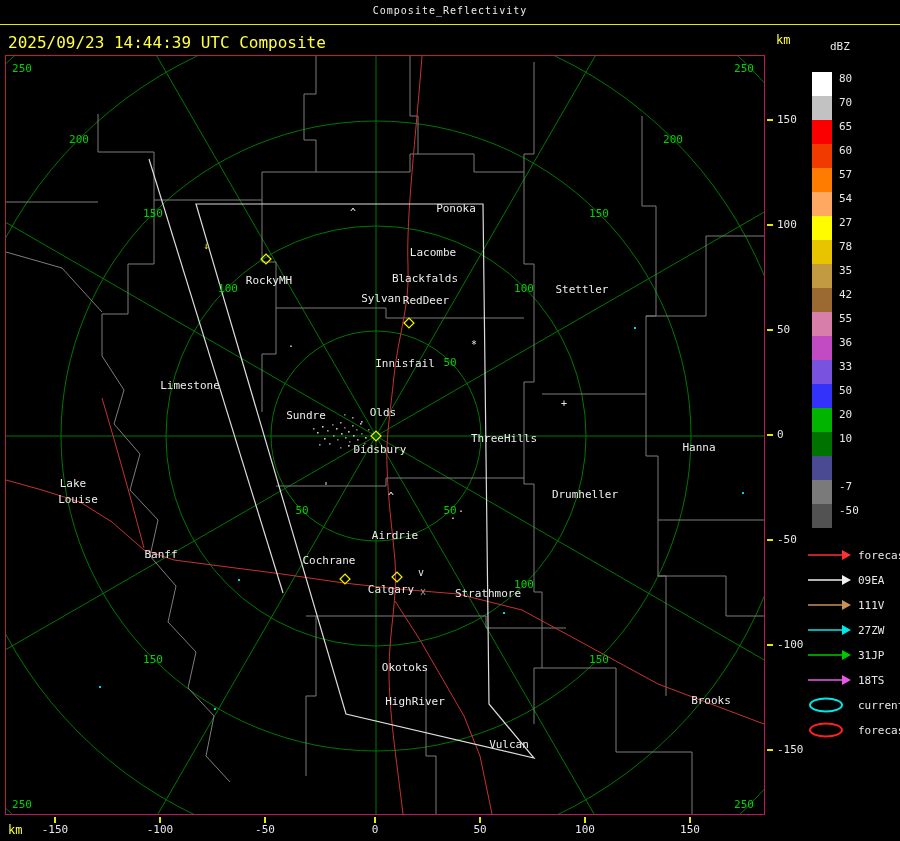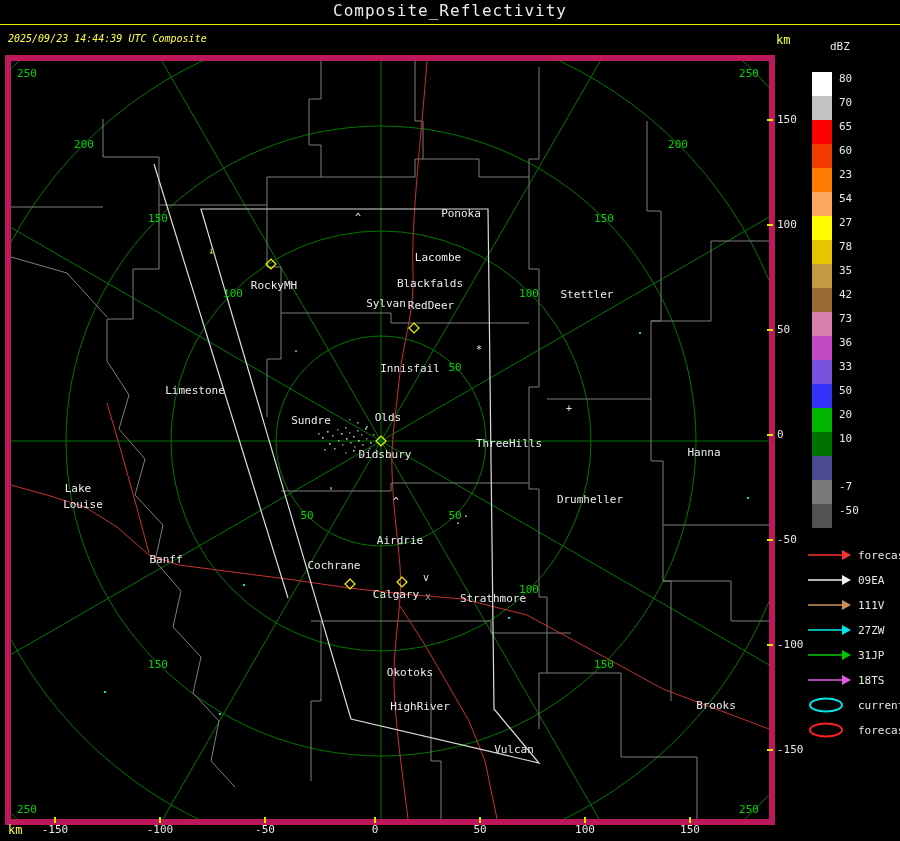--- a/index.html
+++ b/index.html
@@ -1,23 +1,23 @@
 <!DOCTYPE html>
 <html><head>
 <meta charset="utf-8">
 <style>
   html,body{margin:0;padding:0;background:#000;}
   #screen{position:relative;width:900px;height:841px;background:#000;overflow:hidden;
           font-family:"DejaVu Sans Mono","Liberation Mono",monospace;}
   .titlebar{position:absolute;top:0;left:0;width:900px;height:24px;text-align:center;
-            color:#ececec;font-size:16px;line-height:22px;letter-spacing:1px;}
+            color:#ececec;font-size:10px;line-height:22px;letter-spacing:1px;}
   .rule{position:absolute;top:24px;left:0;width:900px;height:1px;background:#e8e800;}
-  .timestamp{position:absolute;top:33px;left:8px;color:#ffff42;font-size:10px;font-style:italic;}
+  .timestamp{position:absolute;top:33px;left:8px;color:#ffff42;font-size:16px;}
   .km-top{position:absolute;top:33px;left:776px;color:#ffff42;font-size:12px;}
-  #map-frame{position:absolute;top:55px;left:5px;width:758px;height:758px;border:6px solid #be185d;background:#000;}
+  #map-frame{position:absolute;top:55px;left:5px;width:758px;height:758px;border:1px solid #be185d;background:#000;}
   svg{display:block;}
   .ring-label{fill:#00d200;font-size:11px;text-anchor:middle;}
   .city-label{fill:#ededed;font-size:11px;text-anchor:middle;}
   .sym{font-size:10px;text-anchor:middle;}
   .tick{position:absolute;background:#e8e800;}
   .ax{position:absolute;color:#e8e8e8;font-size:11px;}
   .km-bottom{position:absolute;top:823px;left:8px;color:#ffff42;font-size:12px;}
   .dbz-title{position:absolute;top:40px;left:830px;color:#e8e8e8;font-size:11px;}
   #colorbar{position:absolute;top:72px;left:812px;}
   .cb-row{display:flex;align-items:flex-start;height:24px;}
@@ -245,21 +245,21 @@
       <div class="cb-row">
         <div class="cb-swatch" style="background: rgb(251, 0, 0);"></div>
         <div class="cb-label">65</div>
       </div>
       <div class="cb-row">
         <div class="cb-swatch" style="background: rgb(240, 58, 0);"></div>
         <div class="cb-label">60</div>
       </div>
       <div class="cb-row">
         <div class="cb-swatch" style="background: rgb(255, 124, 0);"></div>
-        <div class="cb-label">23</div>
+        <div class="cb-label">57</div>
       </div>
       <div class="cb-row">
         <div class="cb-swatch" style="background: rgb(255, 168, 98);"></div>
         <div class="cb-label">54</div>
       </div>
       <div class="cb-row">
         <div class="cb-swatch" style="background: rgb(255, 252, 0);"></div>
         <div class="cb-label">27</div>
       </div>
       <div class="cb-row">
@@ -269,21 +269,21 @@
       <div class="cb-row">
         <div class="cb-swatch" style="background: rgb(194, 154, 66);"></div>
         <div class="cb-label">35</div>
       </div>
       <div class="cb-row">
         <div class="cb-swatch" style="background: rgb(154, 106, 50);"></div>
         <div class="cb-label">42</div>
       </div>
       <div class="cb-row">
         <div class="cb-swatch" style="background: rgb(215, 127, 170);"></div>
-        <div class="cb-label">73</div>
+        <div class="cb-label">55</div>
       </div>
       <div class="cb-row">
         <div class="cb-swatch" style="background: rgb(194, 74, 194);"></div>
         <div class="cb-label">36</div>
       </div>
       <div class="cb-row">
         <div class="cb-swatch" style="background: rgb(122, 82, 224);"></div>
         <div class="cb-label">33</div>
       </div>
       <div class="cb-row">

